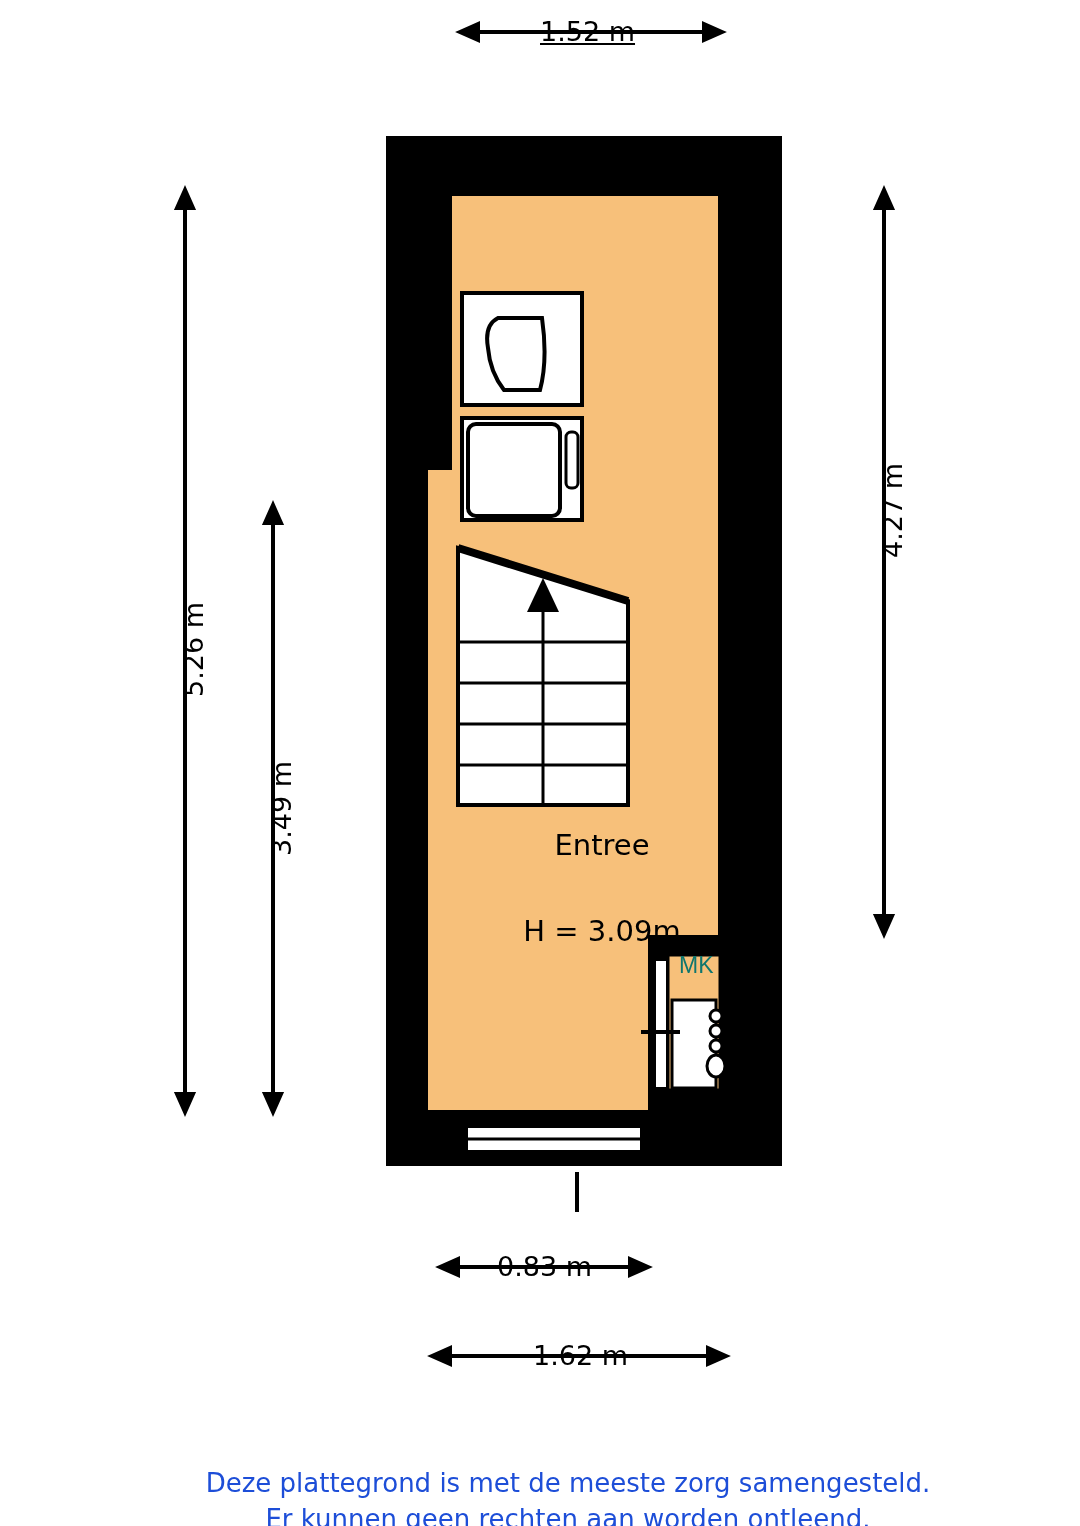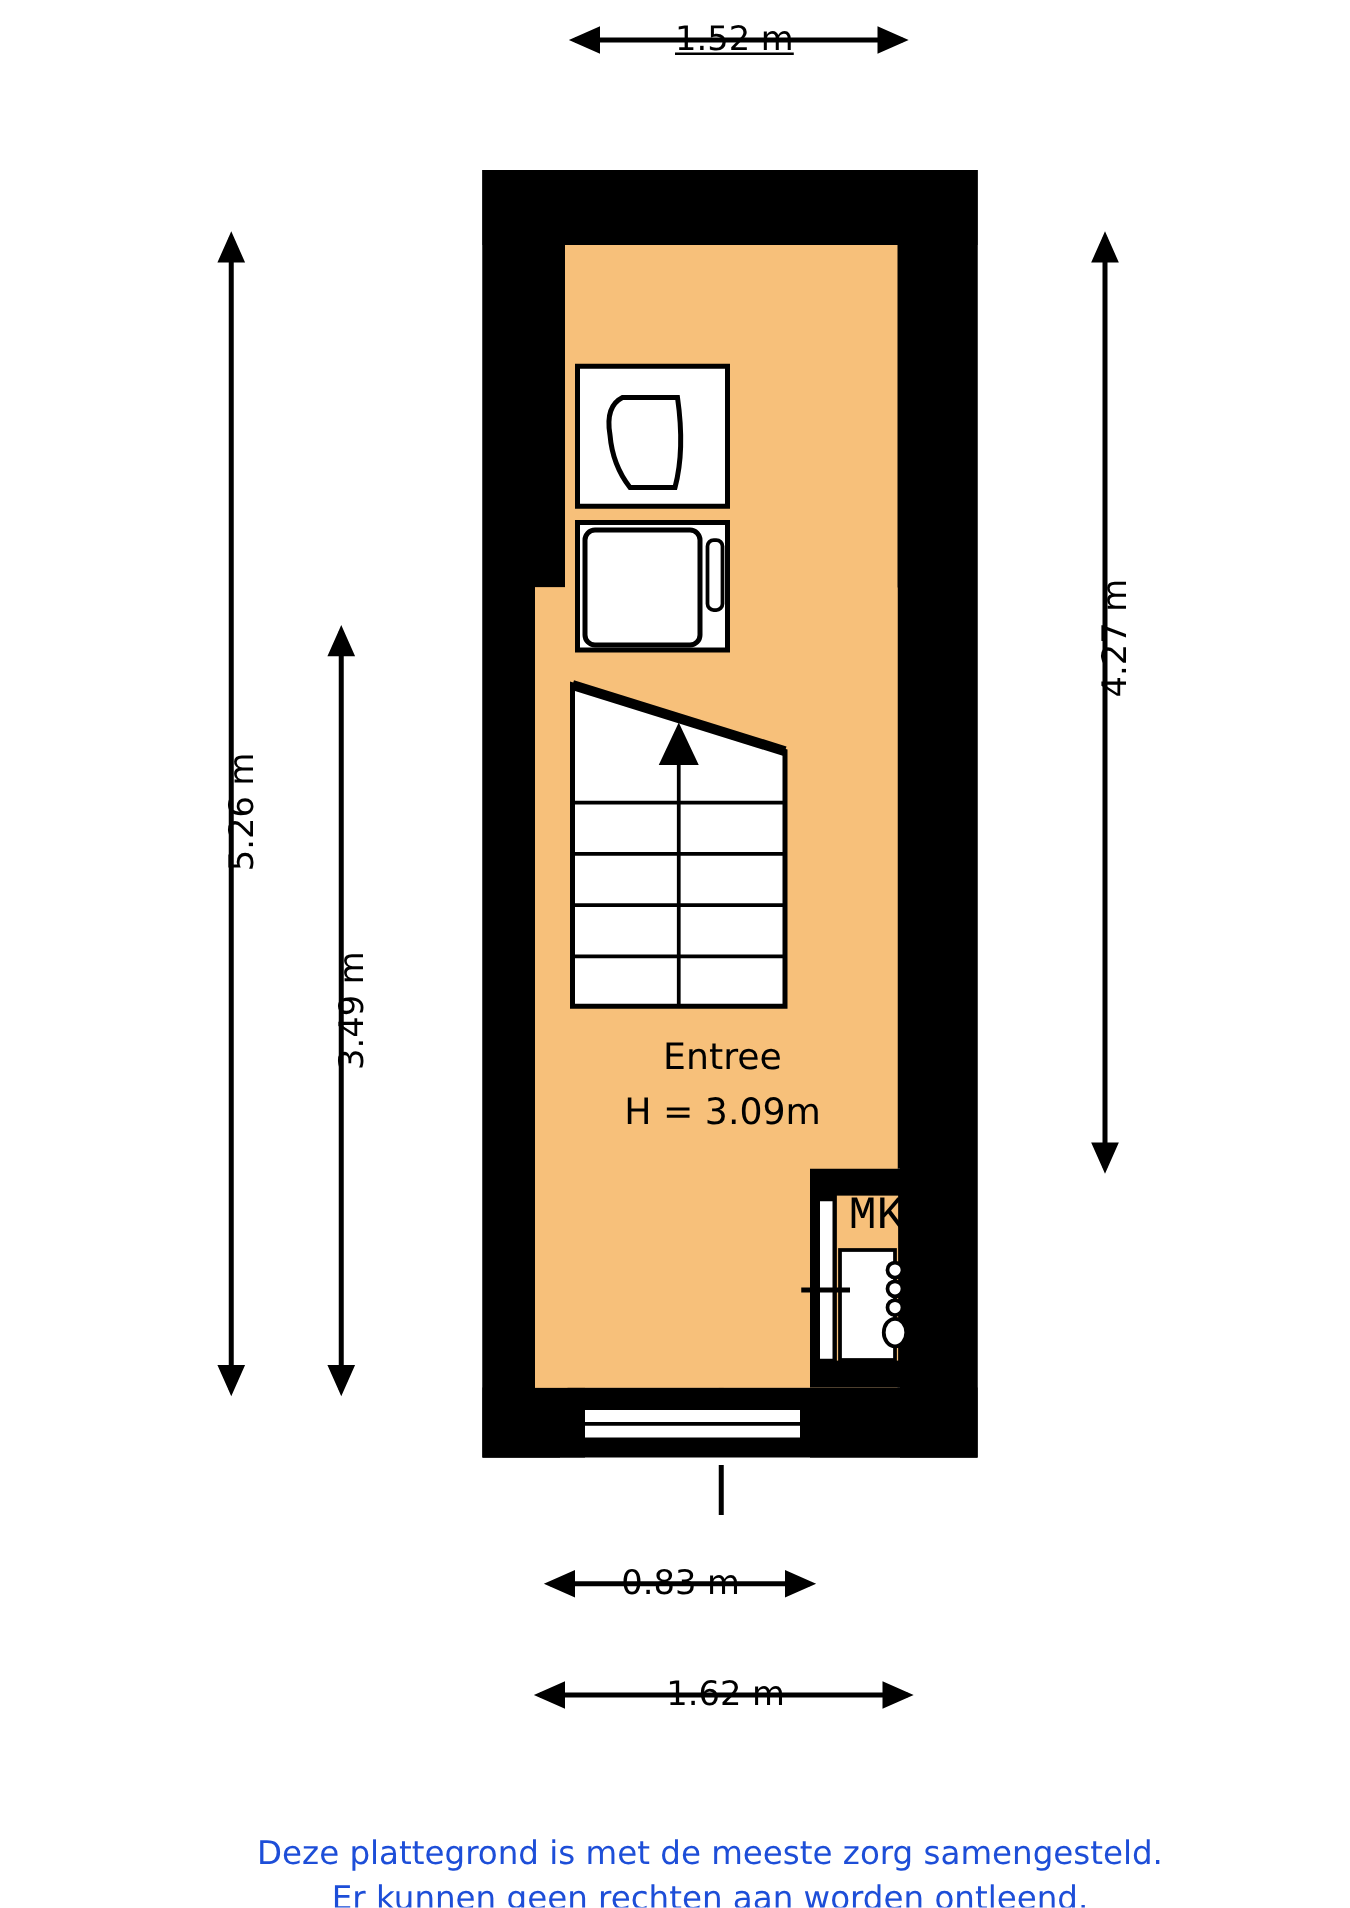--- a/index.html
+++ b/index.html
@@ -31,26 +31,27 @@
   }
   .dim-vert {
     transform-origin: center center;
   }
   .room-label {
     position: absolute;
     text-align: center;
     font-size: 29px;
     white-space: nowrap;
     font-family: "DejaVu Sans", sans-serif;
+    margin-left: 24px;
   }
   .mk-label {
     position: absolute;
-    font-size: 37px;
-    font-family: Liberation Mono, monospace;
-    color: #000000;
+    font-size: 23px;
+    font-family: Liberation Sans, sans-serif;
+    color: #0f766e;
   }
   .disclaimer {
     position: absolute;
     left: 0;
     width: 1080px;
     text-align: center;
     font-size: 26px;
     line-height: 36px;
     color: #1d4ed8;
     font-family: "DejaVu Sans", sans-serif;
@@ -186,18 +187,18 @@
 
 <div class="dim-label dim-vert" style="left:146px; top:634px; transform:rotate(-90deg);">5.26 m</div>
 
 <div class="dim-label dim-vert" style="left:234px; top:793px; transform:rotate(-90deg);">3.49 m</div>
 
 <div class="dim-label" style="left:497px; top:1251px;">0.83 m</div>
 
 <div class="dim-label" style="left:533px; top:1340px;">1.62 m</div>
 
 <div class="room-label" style="left:428px; top:828px; width:300px;">Entree</div>
-<div class="room-label" style="left:428px; top:872px; width:300px;">H = 3.09m</div>
+<div class="room-label" style="left:428px; top:914px; width:300px;">H = 3.09m</div>
 
 <div class="mk-label" style="left:679px; top:952px;">MK</div>
 
 <div class="disclaimer" style="top:1465px;">Deze plattegrond is met de meeste zorg samengesteld.</div>
 <div class="disclaimer" style="top:1501px;">Er kunnen geen rechten aan worden ontleend.</div>
 
 </body></html>

